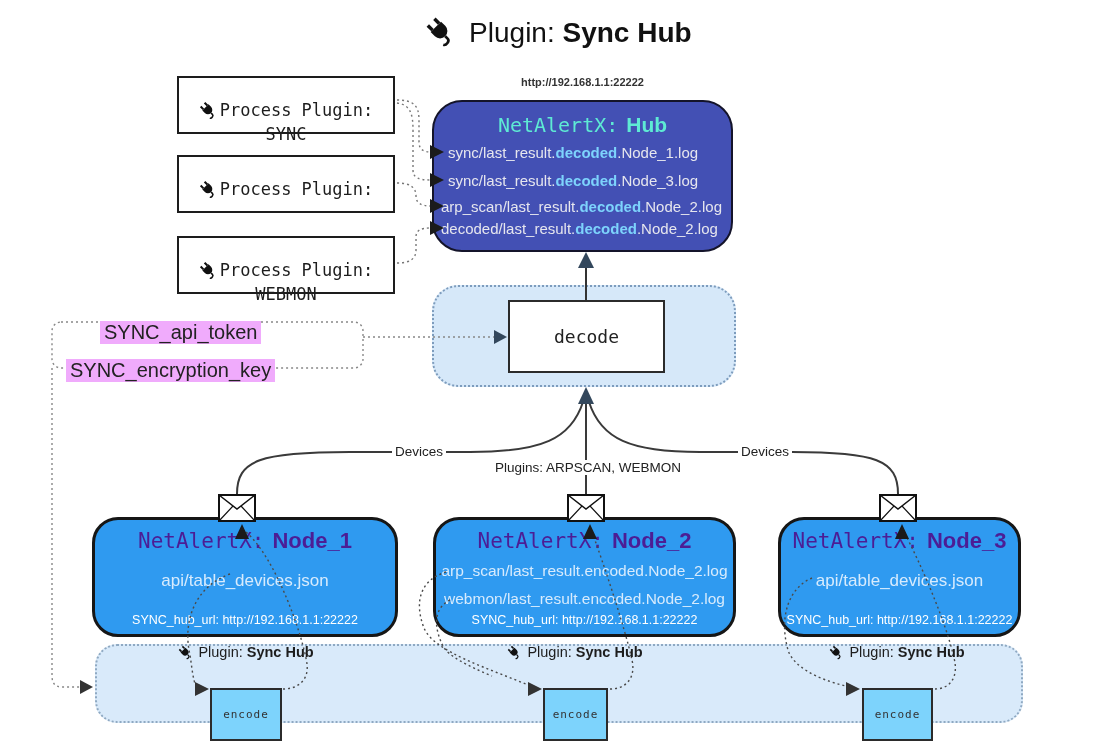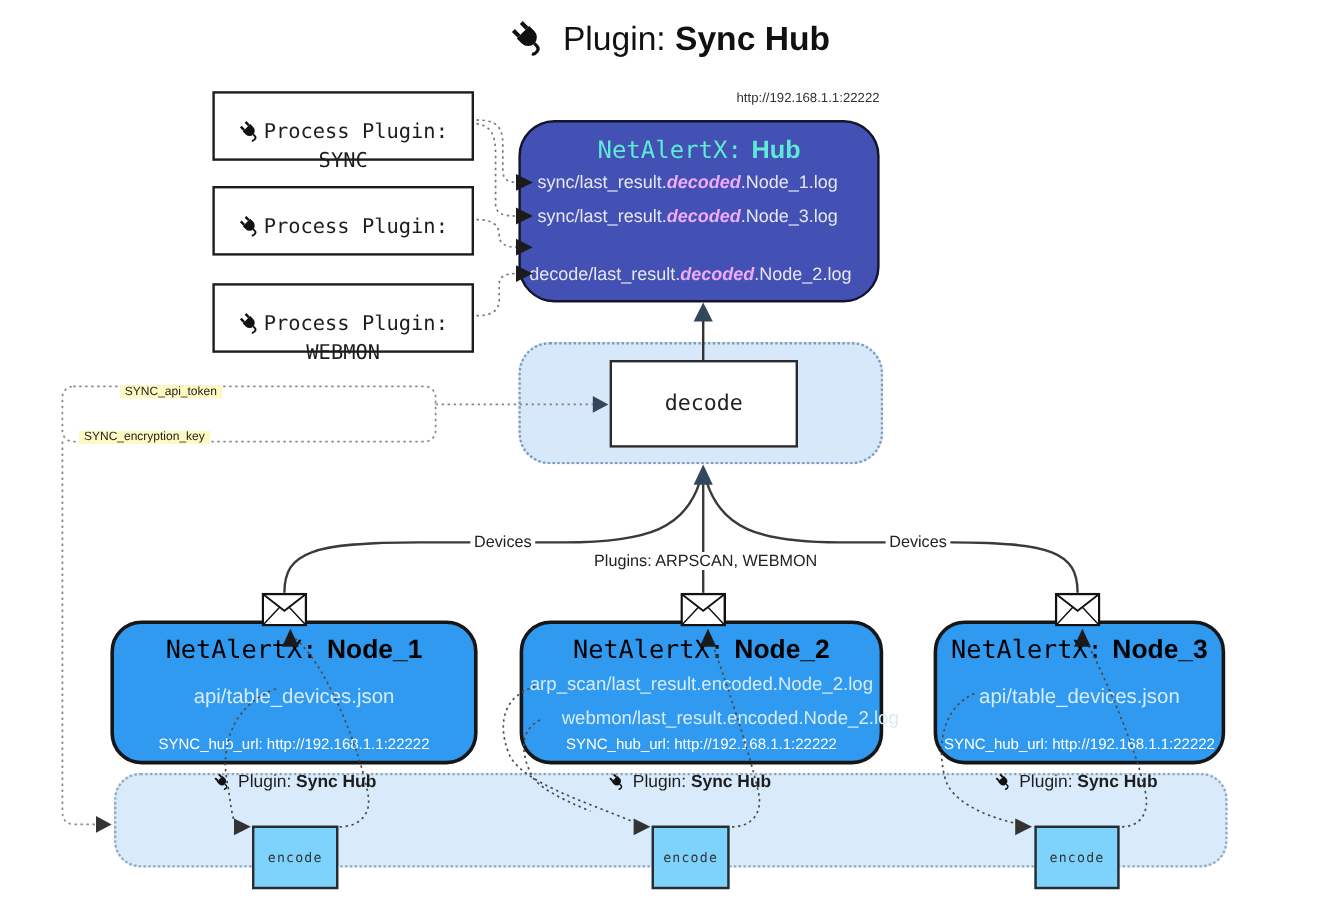--- a/index.html
+++ b/index.html
@@ -10,38 +10,38 @@
   .mono{font-family:"DejaVu Sans Mono","Liberation Mono",monospace;}
 
   .title{top:16px;left:0;width:100%;text-align:center;font-size:28px;color:#111;z-index:1;}
   .title .plug-lg{width:32px;height:32px;vertical-align:-6px;margin-right:4px;}
   .title b{font-weight:bold;}
 
   .pbox{left:177px;width:218px;height:58px;background:#fff;border:2px solid #1d1d1d;
         text-align:center;font-size:17px;color:#1d1d1d;z-index:1;padding-top:20px;line-height:24px;}
   .pbox .plug-sm{width:19px;height:19px;vertical-align:-4px;margin-right:2px;}
 
-  .hub-url{left:432px;top:76px;width:301px;text-align:right;font-size:11px;color:#333;z-index:1;}
+  .hub-url{left:432px;top:76px;width:301px;text-align:center;font-size:11px;color:#333;z-index:1;font-weight:bold;}
   .hub{left:432px;top:100px;width:301px;height:152px;background:#4350B4;border:2px solid #14142a;
        border-radius:30px;z-index:1;}
   .hub-title{position:absolute;top:11px;left:0;width:100%;text-align:center;color:#5eead4;font-size:20px;}
   .hub-title b{font-size:21px;margin-left:8px;}
   .hub-line{position:absolute;left:10px;width:290px;font-size:15px;color:#e6e6ee;white-space:nowrap;}
-  .hub-line b{color:#f0abfc;font-style:italic;}
+  .hub-line b{color:#7dd3fc;}
 
   .dec-cont{left:432px;top:285px;width:304px;height:102px;background:#D6E8F9;
             border:2px dotted #7D9CBD;border-radius:26px;z-index:1;}
   .dec-box{left:508px;top:300px;width:157px;height:73px;background:#fff;border:2px solid #2b2b2b;
            display:flex;align-items:center;justify-content:center;font-size:18px;color:#222;z-index:1;}
 
-  .chip{background:#fef9c3;padding:0 4px;font-size:10px;color:#222;z-index:6;white-space:nowrap;}
+  .chip{background:#f0abfc;padding:0 4px;font-size:20px;color:#222;z-index:6;white-space:nowrap;}
   .edge-chip{background:#fff;padding:0 3px;font-size:13.5px;color:#222;z-index:6;white-space:nowrap;}
 
   .node{top:517px;height:120px;background:#2F9AF0;border:3px solid #161616;border-radius:26px;z-index:1;}
-  .node-title{position:absolute;top:8px;left:0;width:100%;text-align:center;color:#000000;font-size:21px;white-space:nowrap;}
+  .node-title{position:absolute;top:8px;left:0;width:100%;text-align:center;color:#4c1d95;font-size:21px;white-space:nowrap;}
   .node-title b{font-size:22px;margin-left:8px;}
   .node-file{position:absolute;left:0;width:100%;text-align:center;color:#d7ebfd;white-space:nowrap;}
   .node-foot{position:absolute;bottom:7px;left:0;width:100%;text-align:center;color:#fff;font-size:12.5px;white-space:nowrap;}
 
   .bot-cont{left:95px;top:644px;width:928px;height:79px;background:#D9EAFA;
             border:2px dotted #8FA9C2;border-radius:22px;z-index:1;}
   .enc-box{top:688px;height:53px;background:#7dd3fc;border:2px solid #2b2b2b;display:flex;align-items:center;
            justify-content:center;font-size:11px;color:#333;letter-spacing:1px;z-index:2;}
   .enc-label{top:644px;width:160px;text-align:center;font-size:14.5px;color:#1d1d1d;z-index:6;white-space:nowrap;}
   .enc-label .plug-sm{width:15px;height:15px;vertical-align:-3px;margin-right:1px;}
@@ -95,42 +95,43 @@
     <div>WEBMON</div>
   </div>
 
   <div class="abs hub-url">http://192.168.1.1:22222</div>
   <div class="abs hub">
     <div class="hub-title">
       <span class="mono">NetAlertX:</span><b>Hub</b>
     </div>
     <div class="hub-line" style="top:42px;left:14px;"><span>sync/last_result.</span><b>decoded</b><span>.Node_1.log</span></div>
     <div class="hub-line" style="top:70px;left:14px;"><span>sync/last_result.</span><b>decoded</b><span>.Node_3.log</span></div>
-    <div class="hub-line" style="top:118px;left:7px;"><span>decode/last_result.</span><b>decoded</b><span>.Node_2.log</span></div>
+    <div class="hub-line" style="top:96px;left:7px;"><span>arp_scan/last_result.</span><b>decoded</b><span>.Node_2.log</span></div>
+    <div class="hub-line" style="top:118px;left:7px;"><span>decoded/last_result.</span><b>decoded</b><span>.Node_2.log</span></div>
   </div>
 
   <div class="abs dec-cont"></div>
   <div class="abs dec-box mono">decode</div>
 
   <div class="abs chip" style="left:100px;top:321px;">SYNC_api_token</div>
   <div class="abs chip" style="left:66px;top:359px;">SYNC_encryption_key</div>
 
   <div class="abs edge-chip" style="left:392px;top:444px;">Devices</div>
   <div class="abs edge-chip" style="left:738px;top:444px;">Devices</div>
   <div class="abs edge-chip" style="left:492px;top:460px;">Plugins: ARPSCAN, WEBMON</div>
 
   <div class="abs node" style="left:92px;width:306px;">
     <div class="node-title"><span class="mono">NetAlertX:</span><b>Node_1</b></div>
     <div class="node-file" style="top:51px;font-size:17px;">api/table_devices.json</div>
     <div class="node-foot">SYNC_hub_url: http://192.168.1.1:22222</div>
   </div>
   <div class="abs node" style="left:433px;width:303px;">
     <div class="node-title"><span class="mono">NetAlertX:</span><b>Node_2</b></div>
     <div class="node-file" style="top:42px;font-size:15.5px;">arp_scan/last_result.encoded.Node_2.log</div>
-    <div class="node-file" style="top:70px;font-size:15.5px;padding-left:24px;">webmon/last_result.encoded.Node_2.log</div>
+    <div class="node-file" style="top:70px;font-size:15.5px;">webmon/last_result.encoded.Node_2.log</div>
     <div class="node-foot">SYNC_hub_url: http://192.168.1.1:22222</div>
   </div>
   <div class="abs node" style="left:778px;width:243px;">
     <div class="node-title"><span class="mono">NetAlertX:</span><b>Node_3</b></div>
     <div class="node-file" style="top:51px;font-size:17px;">api/table_devices.json</div>
     <div class="node-foot">SYNC_hub_url: http://192.168.1.1:22222</div>
   </div>
 
   <div class="abs envelope" style="left:218px;"><svg viewBox="0 0 38 28" width="38" height="28">
         <rect x="1" y="1" width="36" height="26" fill="#fff" stroke="#111" stroke-width="2"></rect>

